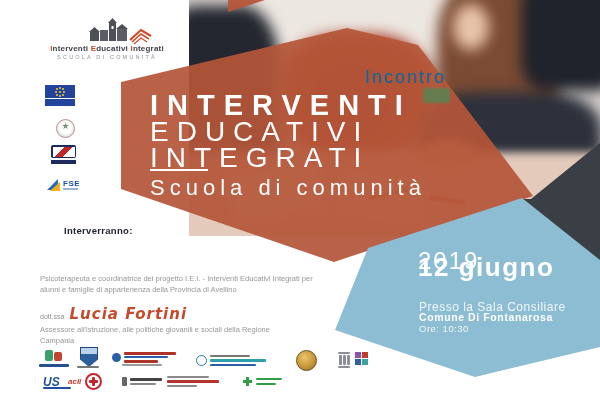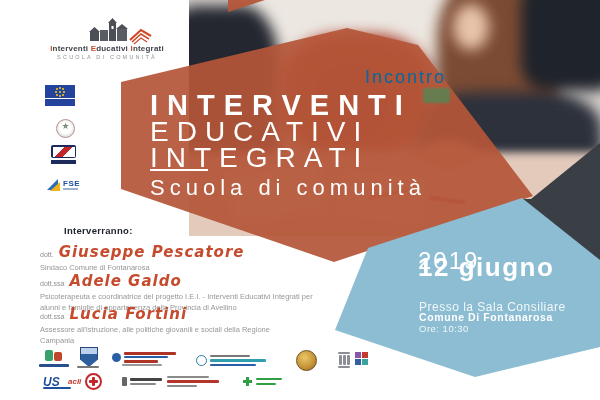--- a/index.html
+++ b/index.html
@@ -149,33 +149,22 @@
   <div class="abs hero-sub">Scuola di comunità</div>
 
   <div class="abs ev-year">2019</div>
   <div class="abs ev-date">12 giugno</div>
   <div class="abs ev-venue">Presso la Sala Consiliare</div>
   <div class="abs ev-town">Comune Di Fontanarosa</div>
   <div class="abs ev-time">Ore: 10:30</div>
 
   <div class="abs spk-head">Interverranno:</div>
 
-  <div class="abs spk" style="top:243px;">
-    <div class="spk-row">
-      <span class="spk-prefix">dott.</span>
-      <span class="spk-name">Giuseppe Pescatore</span>
-    </div>
-    <div class="spk-role">Sindaco Comune di Fontanarosa</div>
-  </div>
 
   <div class="abs spk" style="top:272px;">
-    <div class="spk-row">
-      <span class="spk-prefix">dott.ssa</span>
-      <span class="spk-name">Adele Galdo</span>
-    </div>
     <div class="spk-role" style="width:278px;">Psicoterapeuta e coordinatrice del progetto I.E.I. - Interventi Educativi Integrati per alunni e famiglie di appartenenza della Provincia di Avellino</div>
   </div>
 
   <div class="abs spk" style="top:305px;">
     <div class="spk-row">
       <span class="spk-prefix">dott.ssa</span>
       <span class="spk-name">Lucia Fortini</span>
     </div>
     <div class="spk-role" style="width:258px;">Assessore all'istruzione, alle politiche giovanili e sociali della Regione Campania</div>
   </div>

